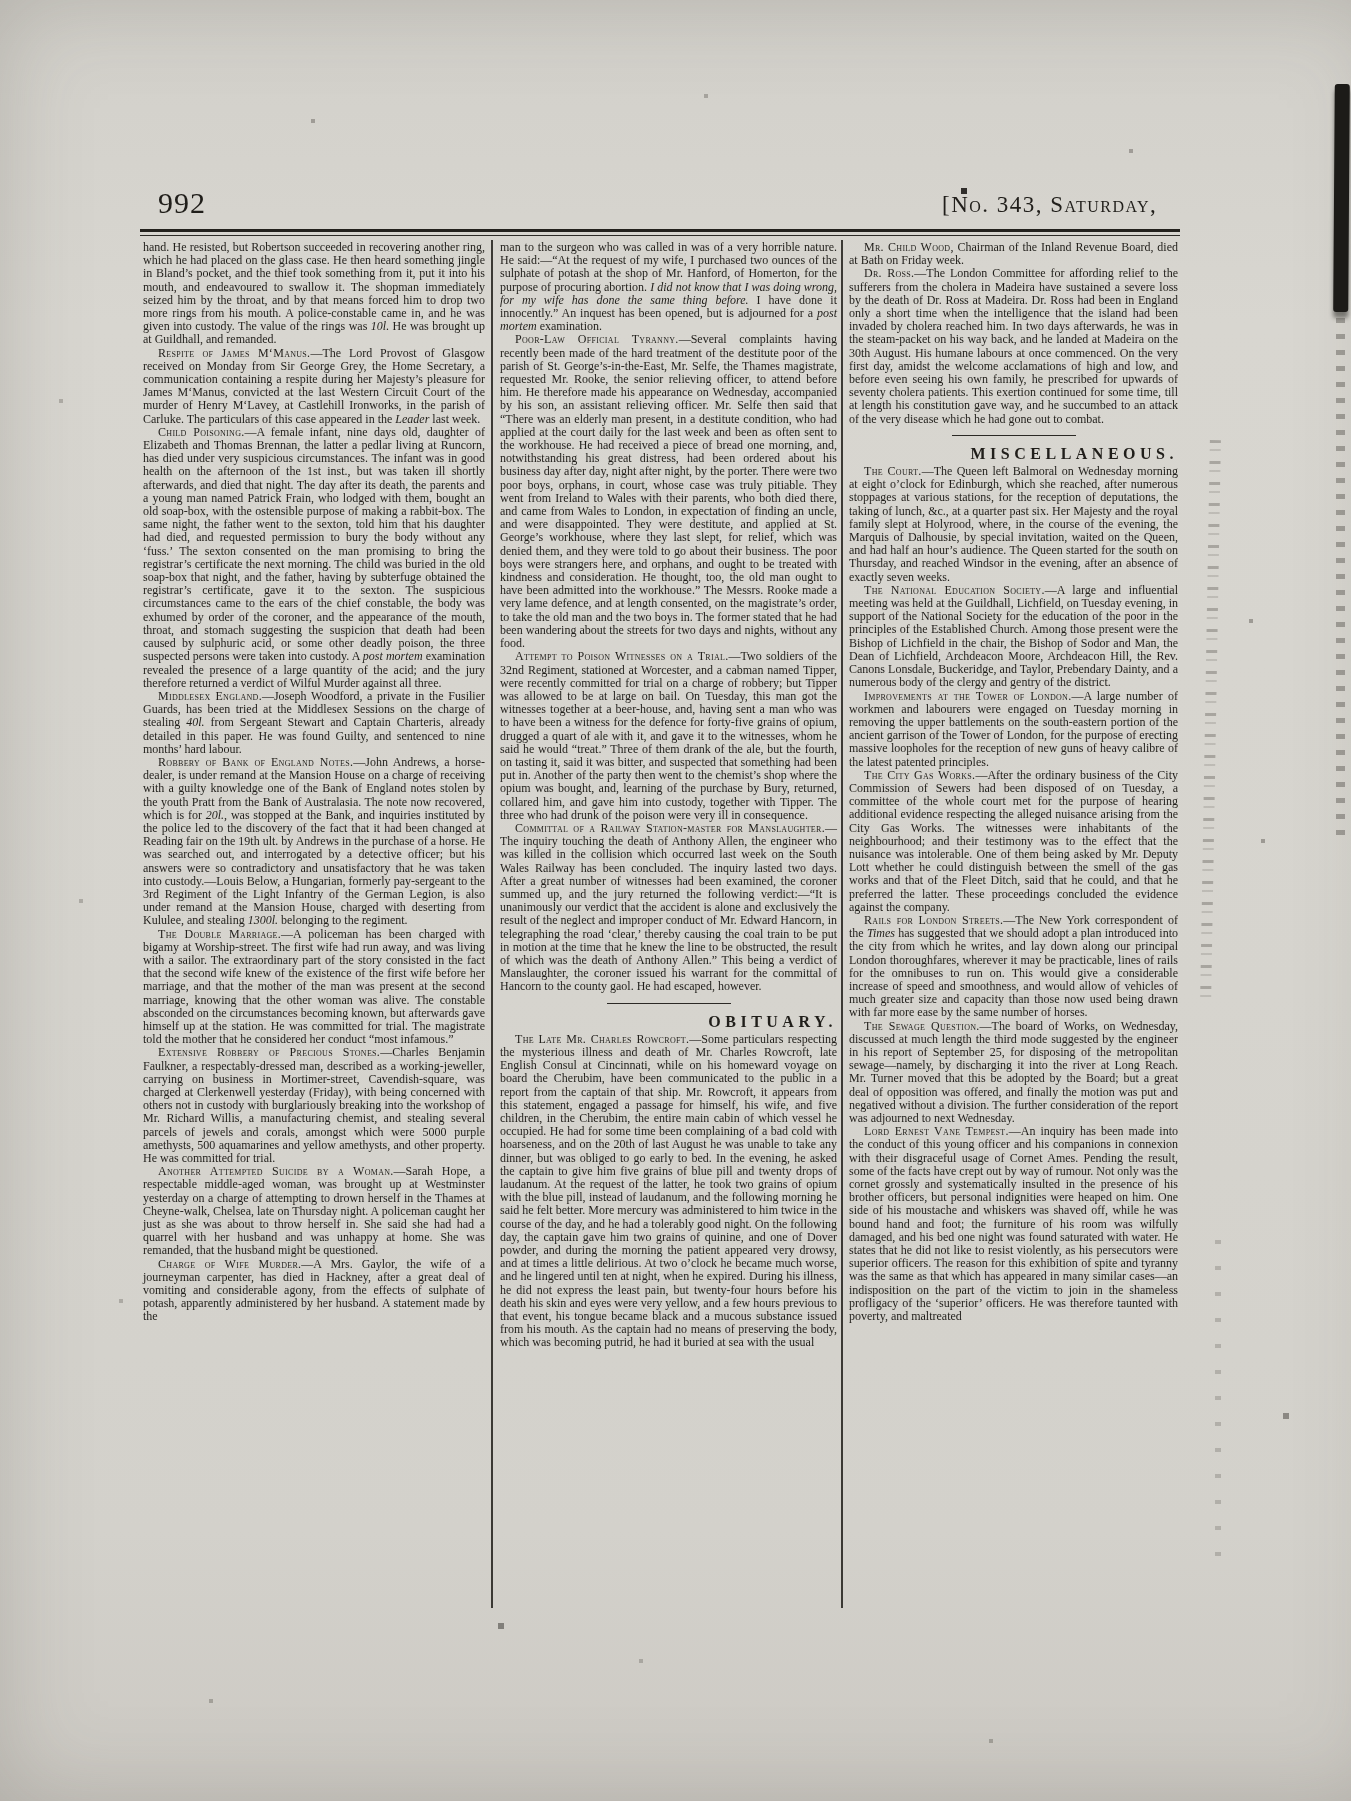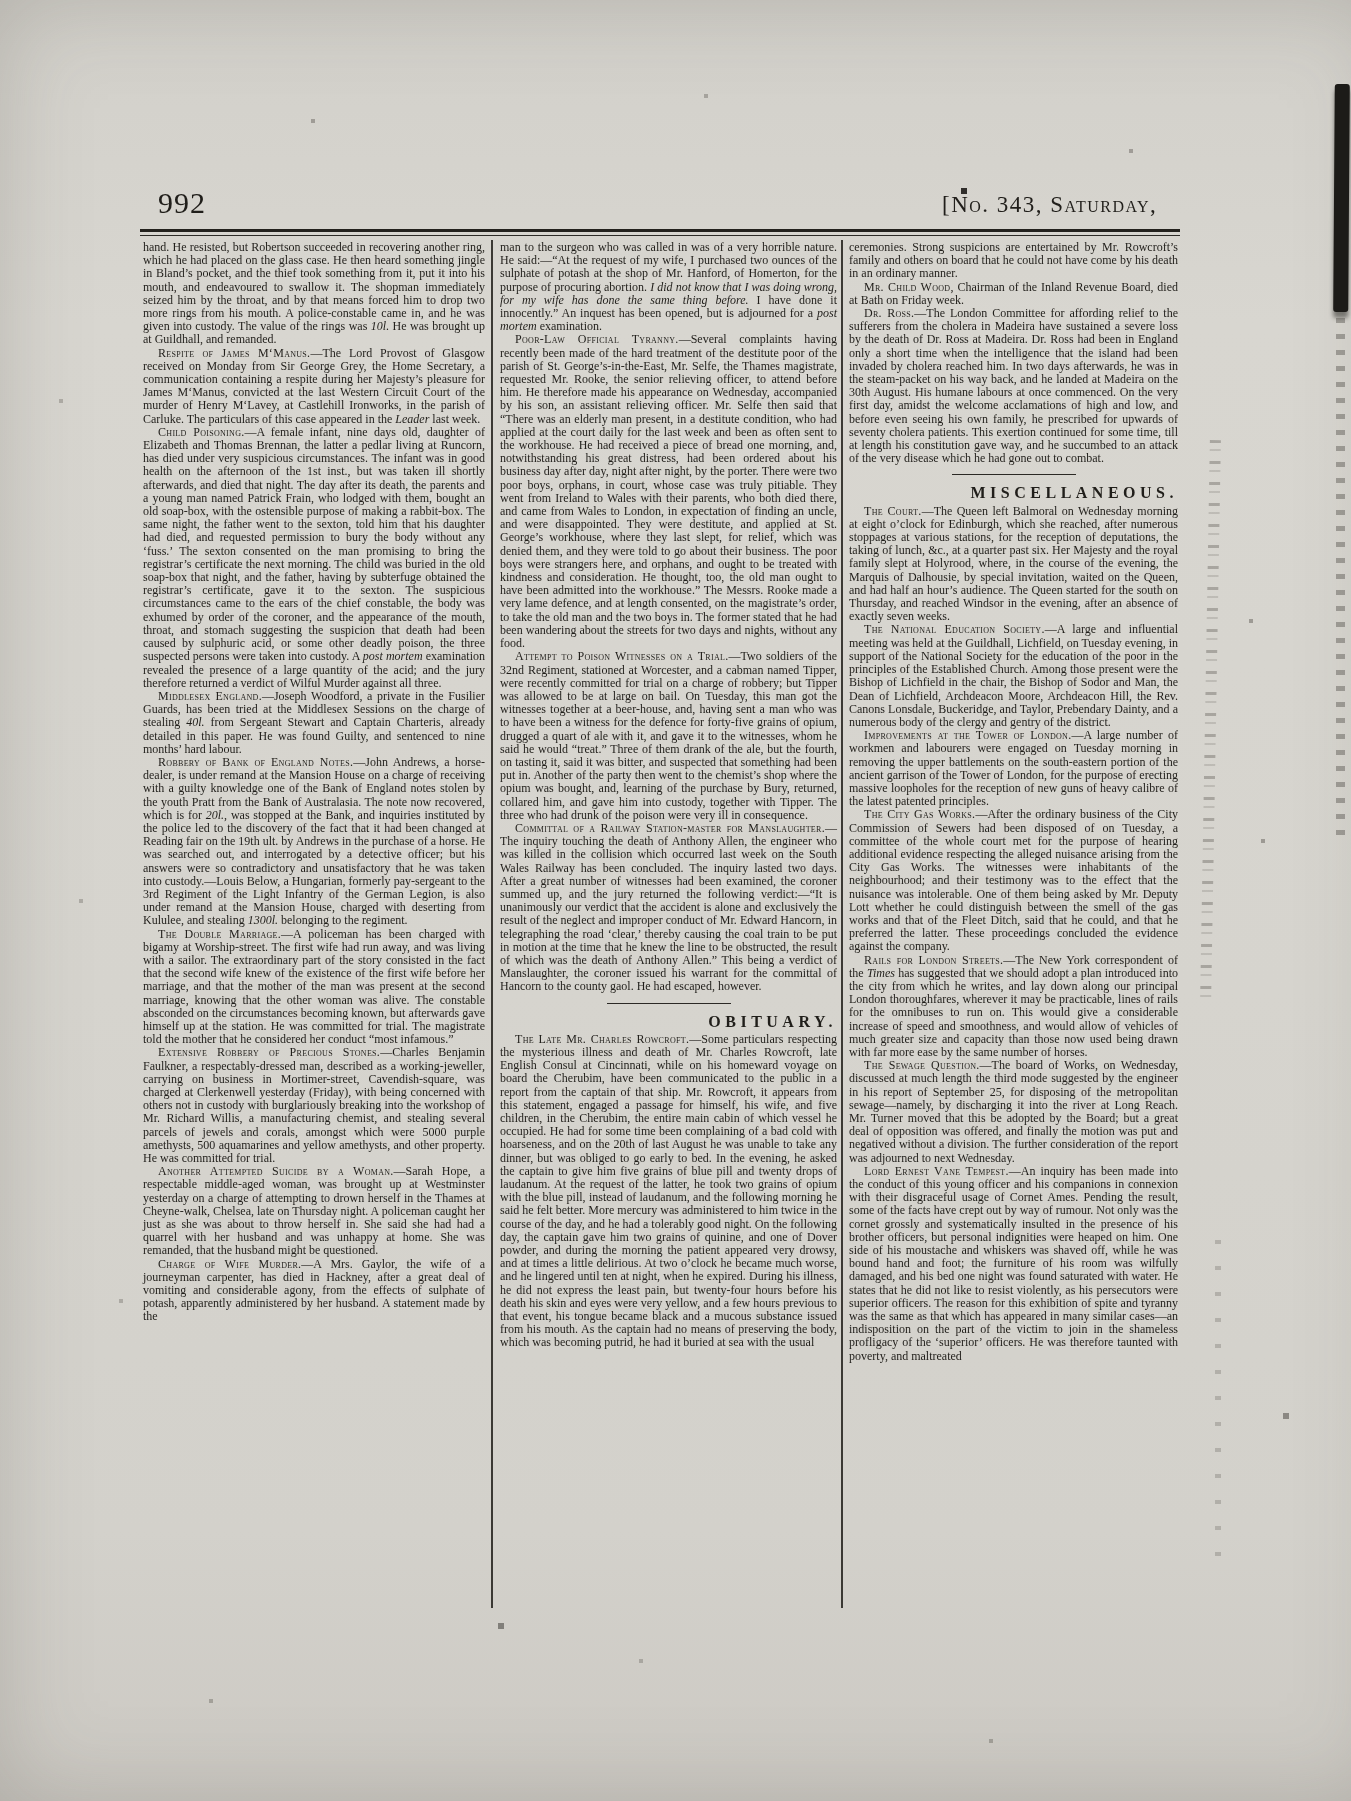--- a/index.html
+++ b/index.html
@@ -78,21 +78,20 @@
       <p class="para"><span class="lead">Poor-Law Official Tyranny.</span>—Several complaints having recently been made of the hard treatment of the destitute poor of the parish of St. George’s-in-the-East, Mr. Selfe, the Thames magistrate, requested Mr. Rooke, the senior relieving officer, to attend before him. He therefore made his appearance on Wednesday, accompanied by his son, an assistant relieving officer. Mr. Selfe then said that “There was an elderly man present, in a destitute condition, who had applied at the court daily for the last week and been as often sent to the workhouse. He had received a piece of bread one morning, and, notwithstanding his great distress, had been ordered about his business day after day, night after night, by the porter. There were two poor boys, orphans, in court, whose case was truly pitiable. They went from Ireland to Wales with their parents, who both died there, and came from Wales to London, in expectation of finding an uncle, and were disappointed. They were destitute, and applied at St. George’s workhouse, where they last slept, for relief, which was denied them, and they were told to go about their business. The poor boys were strangers here, and orphans, and ought to be treated with kindness and consideration. He thought, too, the old man ought to have been admitted into the workhouse.” The Messrs. Rooke made a very lame defence, and at length consented, on the magistrate’s order, to take the old man and the two boys in. The former stated that he had been wandering about the streets for two days and nights, without any food.</p>
       <p class="para"><span class="lead">Attempt to Poison Witnesses on a Trial.</span>—Two soldiers of the 32nd Regiment, stationed at Worcester, and a cabman named Tipper, were recently committed for trial on a charge of robbery; but Tipper was allowed to be at large on bail. On Tuesday, this man got the witnesses together at a beer-house, and, having sent a man who was to have been a witness for the defence for forty-five grains of opium, drugged a quart of ale with it, and gave it to the witnesses, whom he said he would “treat.” Three of them drank of the ale, but the fourth, on tasting it, said it was bitter, and suspected that something had been put in. Another of the party then went to the chemist’s shop where the opium was bought, and, learning of the purchase by Bury, returned, collared him, and gave him into custody, together with Tipper. The three who had drunk of the poison were very ill in consequence.</p>
       <p class="para"><span class="lead">Committal of a Railway Station-master for Manslaughter.</span>—The inquiry touching the death of Anthony Allen, the engineer who was killed in the collision which occurred last week on the South Wales Railway has been concluded. The inquiry lasted two days. After a great number of witnesses had been examined, the coroner summed up, and the jury returned the following verdict:—“It is unanimously our verdict that the accident is alone and exclusively the result of the neglect and improper conduct of Mr. Edward Hancorn, in telegraphing the road ‘clear,’ thereby causing the coal train to be put in motion at the time that he knew the line to be obstructed, the result of which was the death of Anthony Allen.” This being a verdict of Manslaughter, the coroner issued his warrant for the committal of Hancorn to the county gaol. He had escaped, however.</p>
       <div class="sect">
         <div class="sect-rule"></div>
         <div class="sect-title">OBITUARY.</div>
       </div>
       <p class="para"><span class="lead">The Late Mr. Charles Rowcroft.</span>—Some particulars respecting the mysterious illness and death of Mr. Charles Rowcroft, late English Consul at Cincinnati, while on his homeward voyage on board the Cherubim, have been communicated to the public in a report from the captain of that ship. Mr. Rowcroft, it appears from this statement, engaged a passage for himself, his wife, and five children, in the Cherubim, the entire main cabin of which vessel he occupied. He had for some time been complaining of a bad cold with hoarseness, and on the 20th of last August he was unable to take any dinner, but was obliged to go early to bed. In the evening, he asked the captain to give him five grains of blue pill and twenty drops of laudanum. At the request of the latter, he took two grains of opium with the blue pill, instead of laudanum, and the following morning he said he felt better. More mercury was administered to him twice in the course of the day, and he had a tolerably good night. On the following day, the captain gave him two grains of quinine, and one of Dover powder, and during the morning the patient appeared very drowsy, and at times a little delirious. At two o’clock he became much worse, and he lingered until ten at night, when he expired. During his illness, he did not express the least pain, but twenty-four hours before his death his skin and eyes were very yellow, and a few hours previous to that event, his tongue became black and a mucous substance issued from his mouth. As the captain had no means of preserving the body, which was becoming putrid, he had it buried at sea with the usual</p>
     </div>
   <div class="col col-3">
-      <p class="para cont">ceremonies. Strong suspicions are entertained by Mr. Rowcroft’s family and others on board that he could not have come by his death in an ordinary manner.</p>
       <p class="para"><span class="lead">Mr. Child Wood,</span> Chairman of the Inland Revenue Board, died at Bath on Friday week.</p>
       <p class="para"><span class="lead">Dr. Ross.</span>—The London Committee for affording relief to the sufferers from the cholera in Madeira have sustained a severe loss by the death of Dr. Ross at Madeira. Dr. Ross had been in England only a short time when the intelligence that the island had been invaded by cholera reached him. In two days afterwards, he was in the steam-packet on his way back, and he landed at Madeira on the 30th August. His humane labours at once commenced. On the very first day, amidst the welcome acclamations of high and low, and before even seeing his own family, he prescribed for upwards of seventy cholera patients. This exertion continued for some time, till at length his constitution gave way, and he succumbed to an attack of the very disease which he had gone out to combat.</p>
       <div class="sect">
         <div class="sect-rule"></div>
         <div class="sect-title">MISCELLANEOUS.</div>
       </div>
       <p class="para"><span class="lead">The Court.</span>—The Queen left Balmoral on Wednesday morning at eight o’clock for Edinburgh, which she reached, after numerous stoppages at various stations, for the reception of deputations, the taking of lunch, &amp;c., at a quarter past six. Her Majesty and the royal family slept at Holyrood, where, in the course of the evening, the Marquis of Dalhousie, by special invitation, waited on the Queen, and had half an hour’s audience. The Queen started for the south on Thursday, and reached Windsor in the evening, after an absence of exactly seven weeks.</p>
       <p class="para"><span class="lead">The National Education Society.</span>—A large and influential meeting was held at the Guildhall, Lichfield, on Tuesday evening, in support of the National Society for the education of the poor in the principles of the Established Church. Among those present were the Bishop of Lichfield in the chair, the Bishop of Sodor and Man, the Dean of Lichfield, Archdeacon Moore, Archdeacon Hill, the Rev. Canons Lonsdale, Buckeridge, and Taylor, Prebendary Dainty, and a numerous body of the clergy and gentry of the district.</p>
       <p class="para"><span class="lead">Improvements at the Tower of London.</span>—A large number of workmen and labourers were engaged on Tuesday morning in removing the upper battlements on the south-eastern portion of the ancient garrison of the Tower of London, for the purpose of erecting massive loopholes for the reception of new guns of heavy calibre of the latest patented principles.</p>
       <p class="para"><span class="lead">The City Gas Works.</span>—After the ordinary business of the City Commission of Sewers had been disposed of on Tuesday, a committee of the whole court met for the purpose of hearing additional evidence respecting the alleged nuisance arising from the City Gas Works. The witnesses were inhabitants of the neighbourhood; and their testimony was to the effect that the nuisance was intolerable. One of them being asked by Mr. Deputy Lott whether he could distinguish between the smell of the gas works and that of the Fleet Ditch, said that he could, and that he preferred the latter. These proceedings concluded the evidence against the company.</p>

